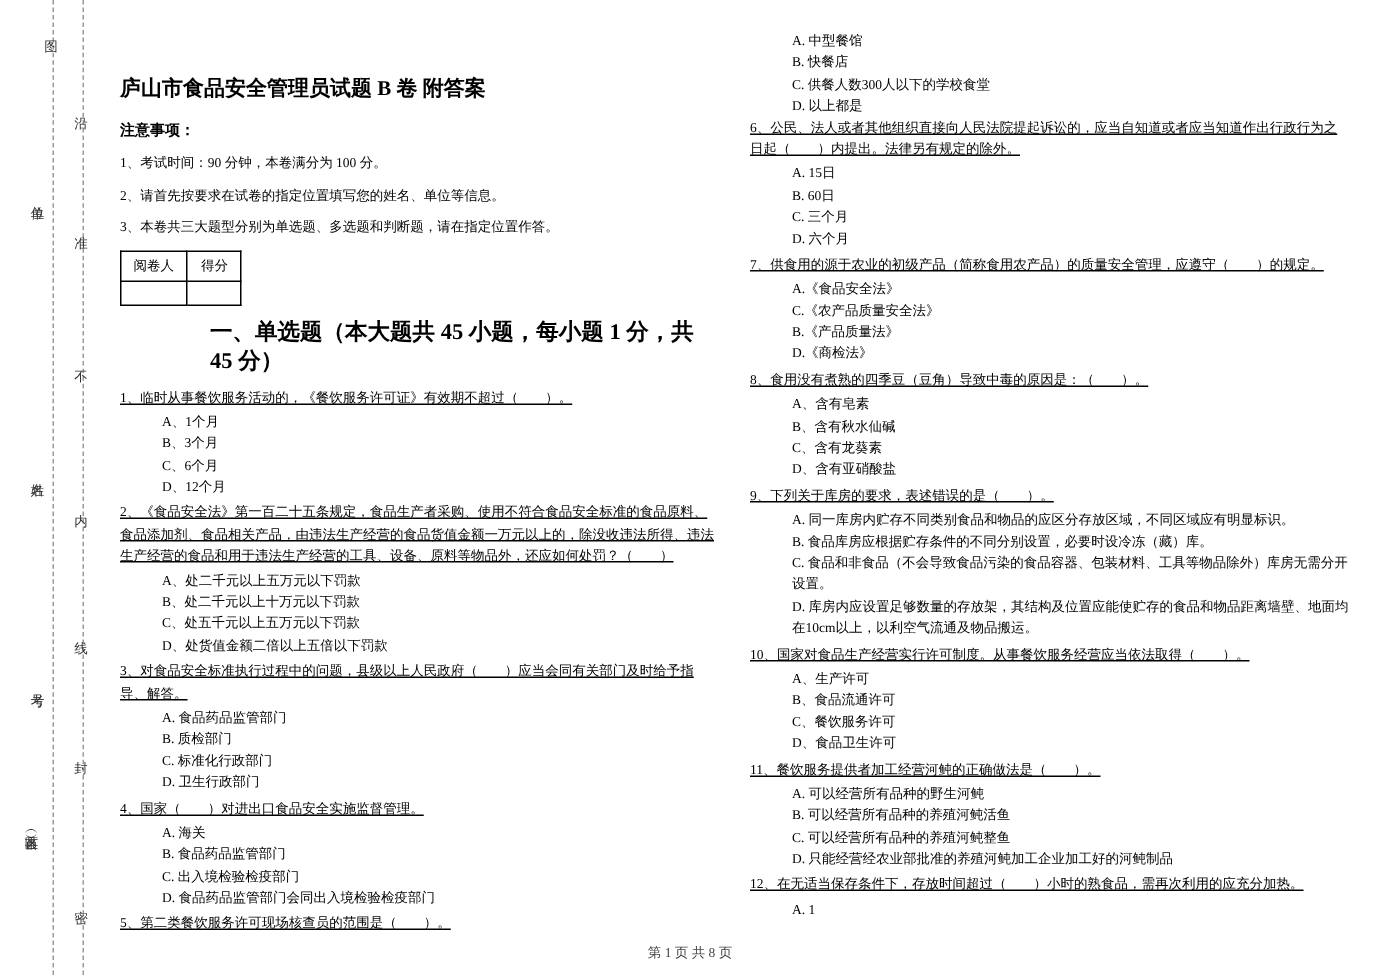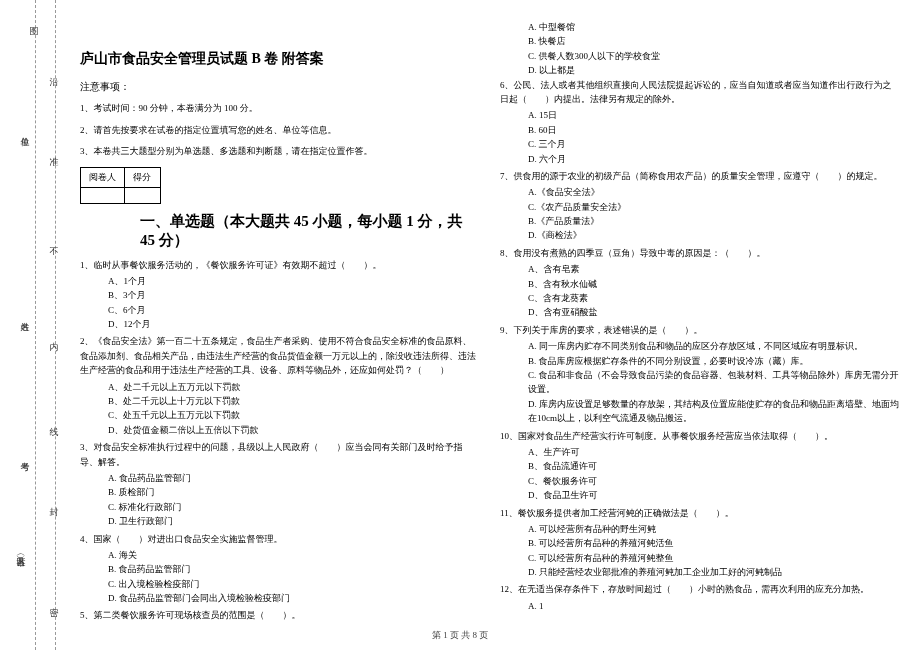--- a/index.html
+++ b/index.html
@@ -53,49 +53,51 @@
       min-width: 0;
     }
     .title {
       text-align: left;
       font-size: 14px;
       font-weight: bold;
       margin-bottom: 12px;
       margin-top: 30px;
     }
     .notice-hdr {
-      font-weight: normal;
+      font-weight: bold;
       font-size: 10px;
       margin-bottom: 8px;
     }
     .notice-item {
       font-size: 9px;
       margin-bottom: 8px;
       line-height: 1.5;
     }
     .score-table {
       border-collapse: collapse;
       margin: 8px 0;
+      text-align: right;
     }
     .score-table td {
       border: 1px solid #000;
       padding: 3px 8px;
       font-size: 9px;
       min-width: 36px;
       height: 16px;
     }
     .section-hdr {
       font-weight: bold;
       font-size: 15px;
       margin: 8px 0 8px 60px;
     }
     .q {
       font-size: 9px;
       line-height: 1.6;
       margin-bottom: 2px;
+      text-decoration: underline;
     }
     .opt {
       font-size: 9px;
       line-height: 1.6;
       padding-left: 28px;
     }
     .footer {
       position: absolute;
       bottom: 8px;
       left: 0;

